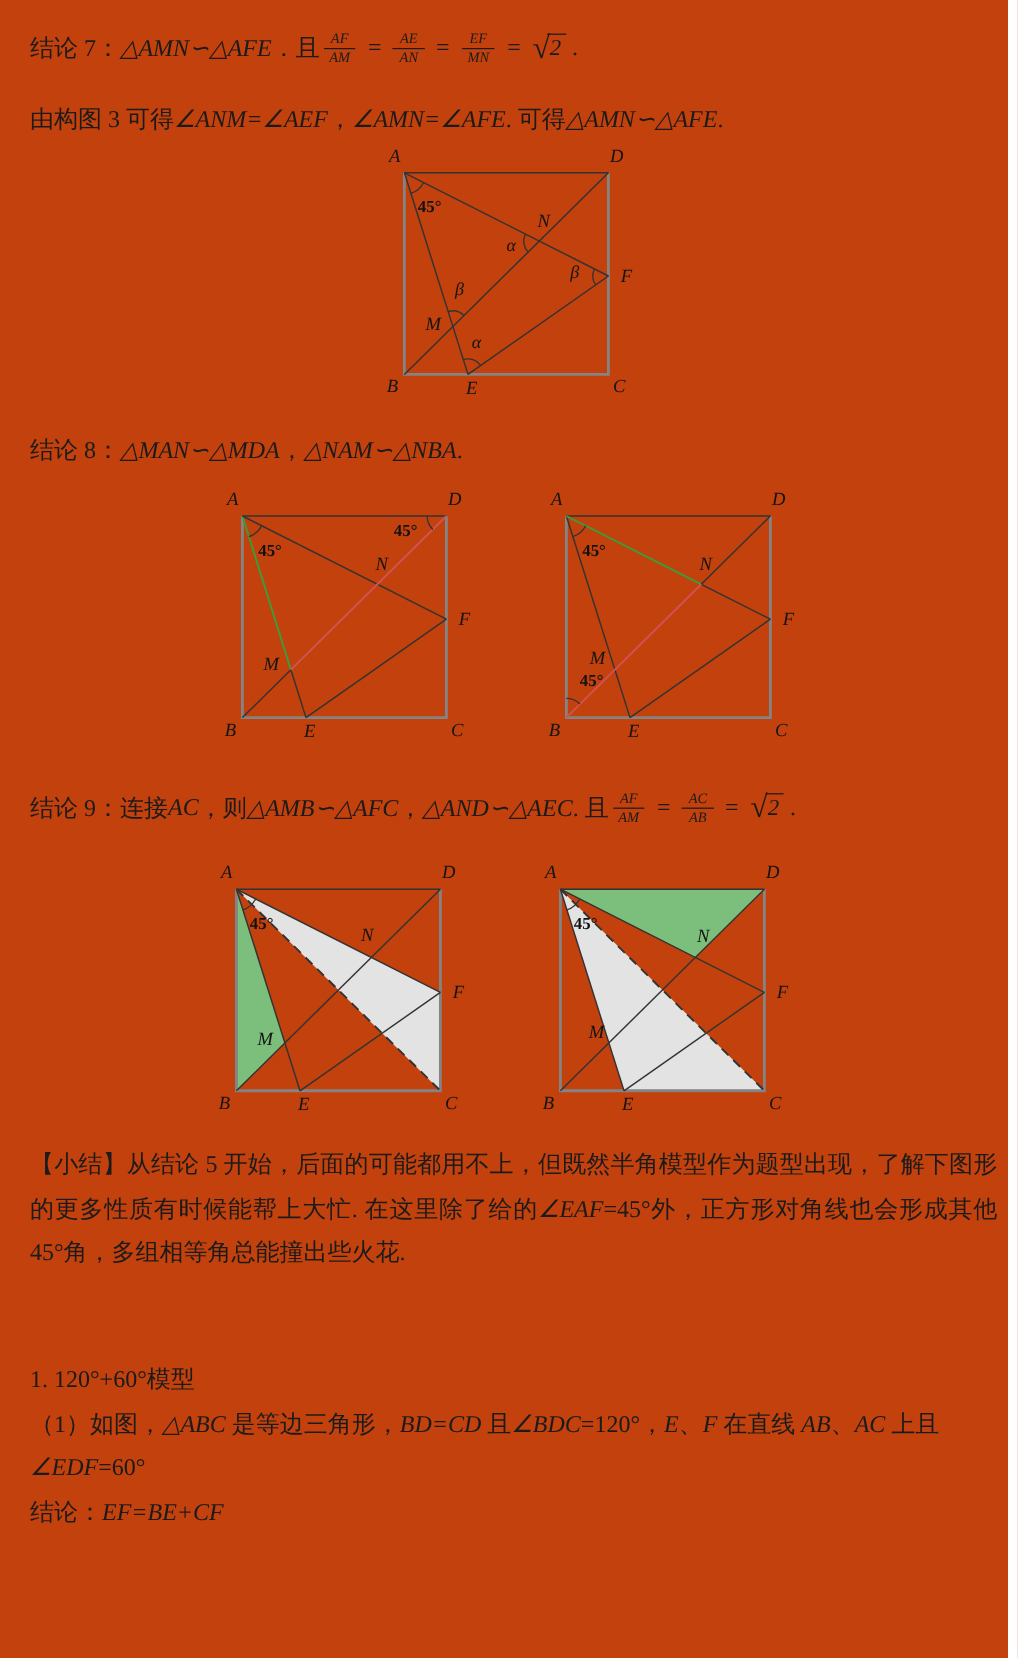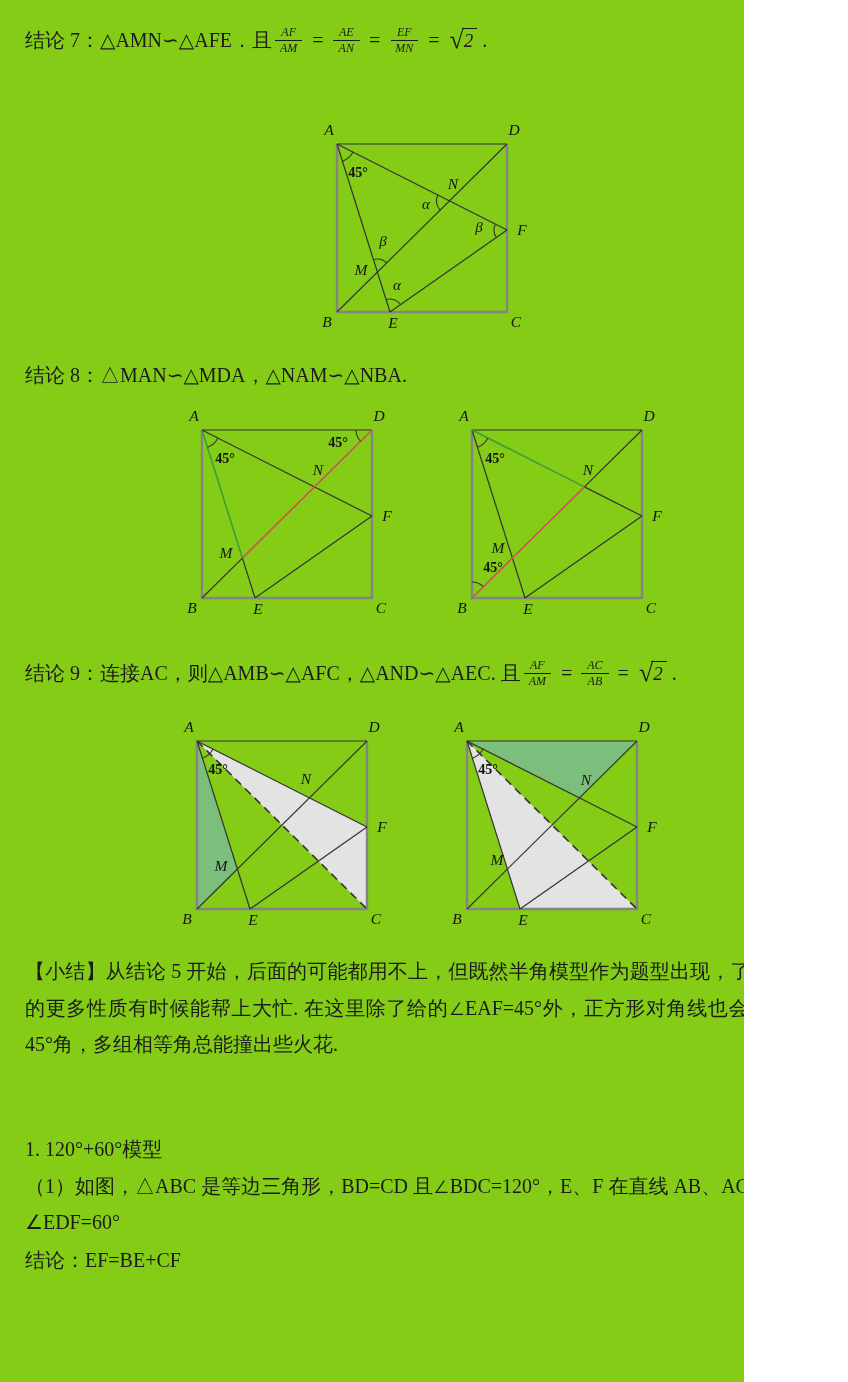--- a/index.html
+++ b/index.html
@@ -1,21 +1,21 @@
 <!DOCTYPE html>
 <html><head>
 <meta charset="utf-8">
 <style>
   html,body{margin:0;padding:0;background:#ffffff;}
-  .page{position:relative;width:744px;height:1382px;background:#84cc16;
+  .page{position:relative;width:840px;height:1382px;background:#c2410c;
         font-family:"Liberation Serif",serif;color:#1b1b1b;overflow:hidden;}
   .para{position:absolute;left:25px;font-size:20px;white-space:nowrap;color:#1b1b1b;}
   .wrap{white-space:normal;width:806px;line-height:36.5px;text-align:justify;}
   .cn{font-style:normal;}
-  .mt{}
+  .mt{font-style:italic;}
   .frow{display:flex;align-items:center;}
   .frac{display:inline-flex;flex-direction:column;align-items:center;margin:0 2px;
         font-style:italic;font-size:12px;line-height:1.18;}
   .frac .num{display:block;padding:0 6px;border-bottom:1.6px solid #1b1b1b;}
   .frac .den{display:block;padding:0 6px;}
   .meq{margin:0 7px;font-style:normal;}
   .sqrt{display:inline-flex;align-items:flex-start;margin-left:3px;}
   .rad{font-size:26px;font-style:normal;line-height:0.95;}
   .rv{font-style:italic;font-size:19px;border-top:1.7px solid #1b1b1b;
       padding:1px 4px 0 2px;margin-left:-2px;line-height:1.2;}
@@ -57,20 +57,23 @@
         <span class="den">MN</span>
       </span>
     <span class="meq">=</span>
     <span class="sqrt">
         <span class="rad">√</span>
         <span class="rv">2</span>
       </span>
     <span class="cn dot">.</span>
   </div>
 
+  <div class="para" style="top:86px;">
+    <span class="cn">由构图 3 可得</span><span class="mt">∠ANM=∠AEF</span><span class="cn">，</span><span class="mt">∠AMN=∠AFE</span><span class="cn">. 可得</span><span class="mt">△AMN∽△AFE</span><span class="cn">.</span>
+  </div>
 
   <svg class="diag" style="left:300px;top:119px;" width="250" height="212" viewBox="0 0 250 212">
     <path class="sq" d="M37 25 L37 193 L207 193 L207 25"></path>
     <line class="tl" x1="37" y1="25" x2="207" y2="25"></line>
     <line class="tl" x1="37" y1="25" x2="90" y2="193"></line>
     <line class="tl" x1="37" y1="25" x2="207" y2="111"></line>
     <line class="tl" x1="90" y1="193" x2="207" y2="111"></line>
     <line class="tl" x1="37" y1="193" x2="207" y2="25"></line>
     <path class="arc" d="M42.4 42.2 A18 18 0 0 0 53 33.1"></path>
     <path class="arc" d="M140.2 91.1 A13 13 0 0 1 137.8 76.1"></path>

